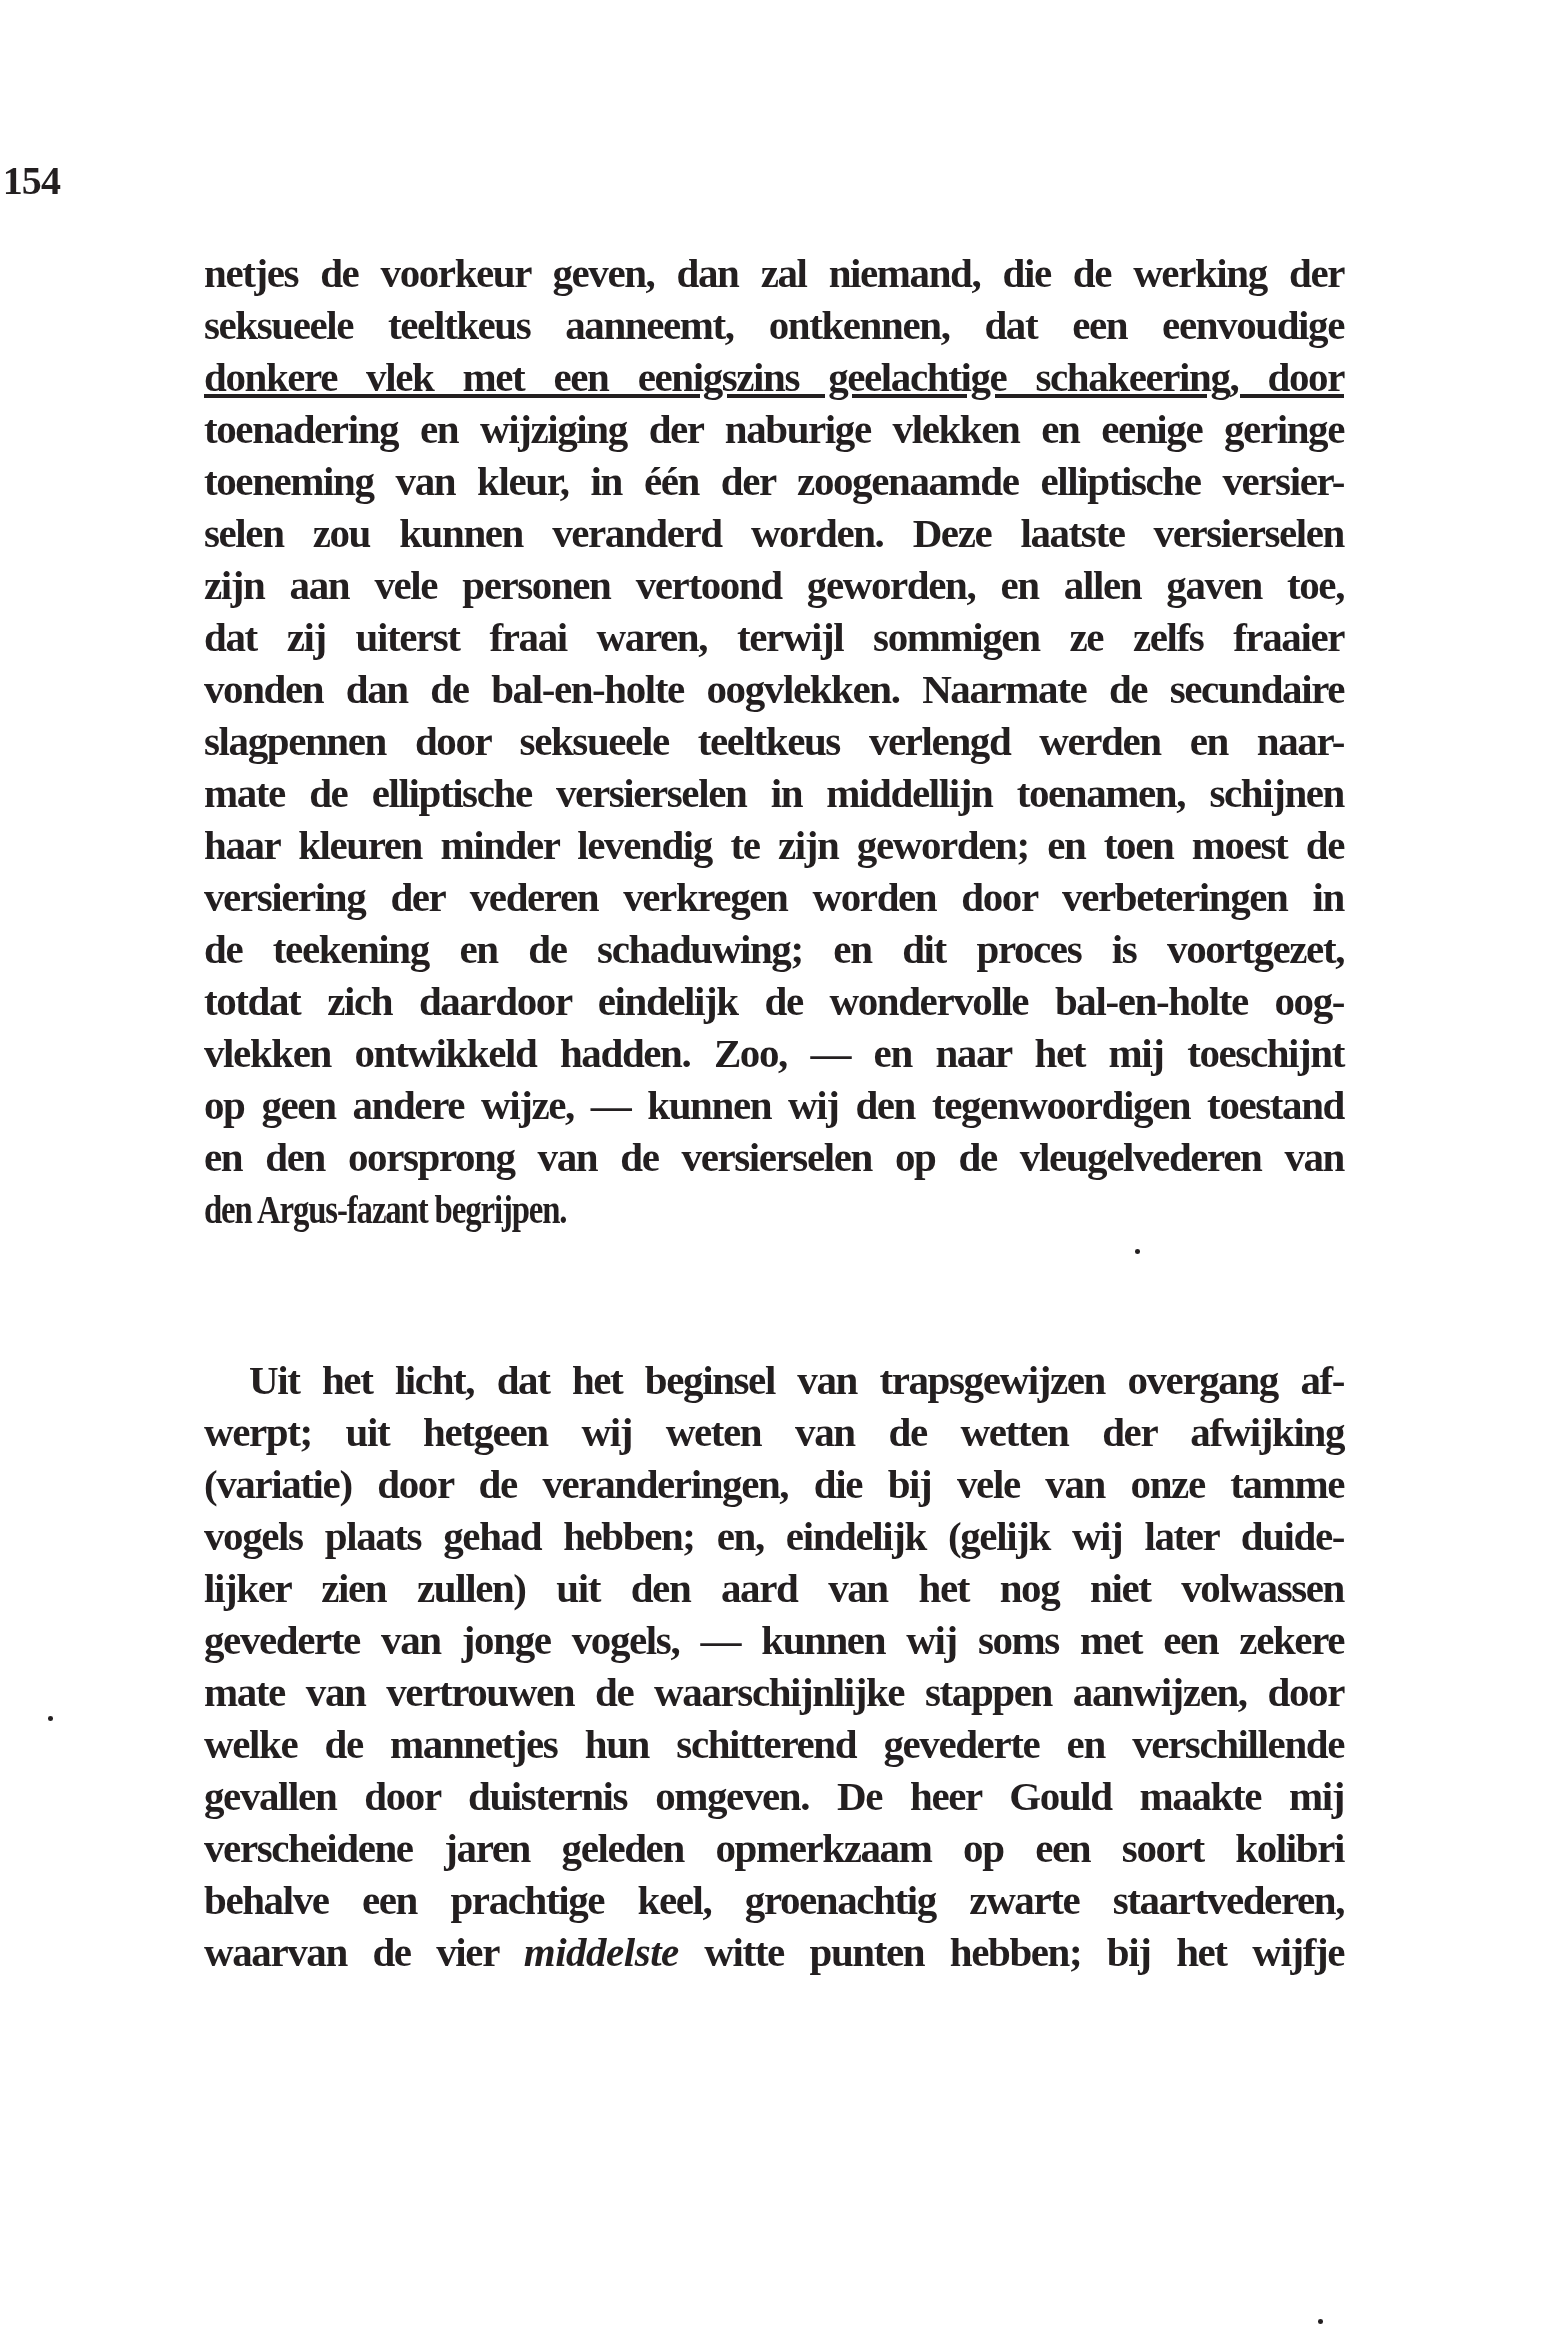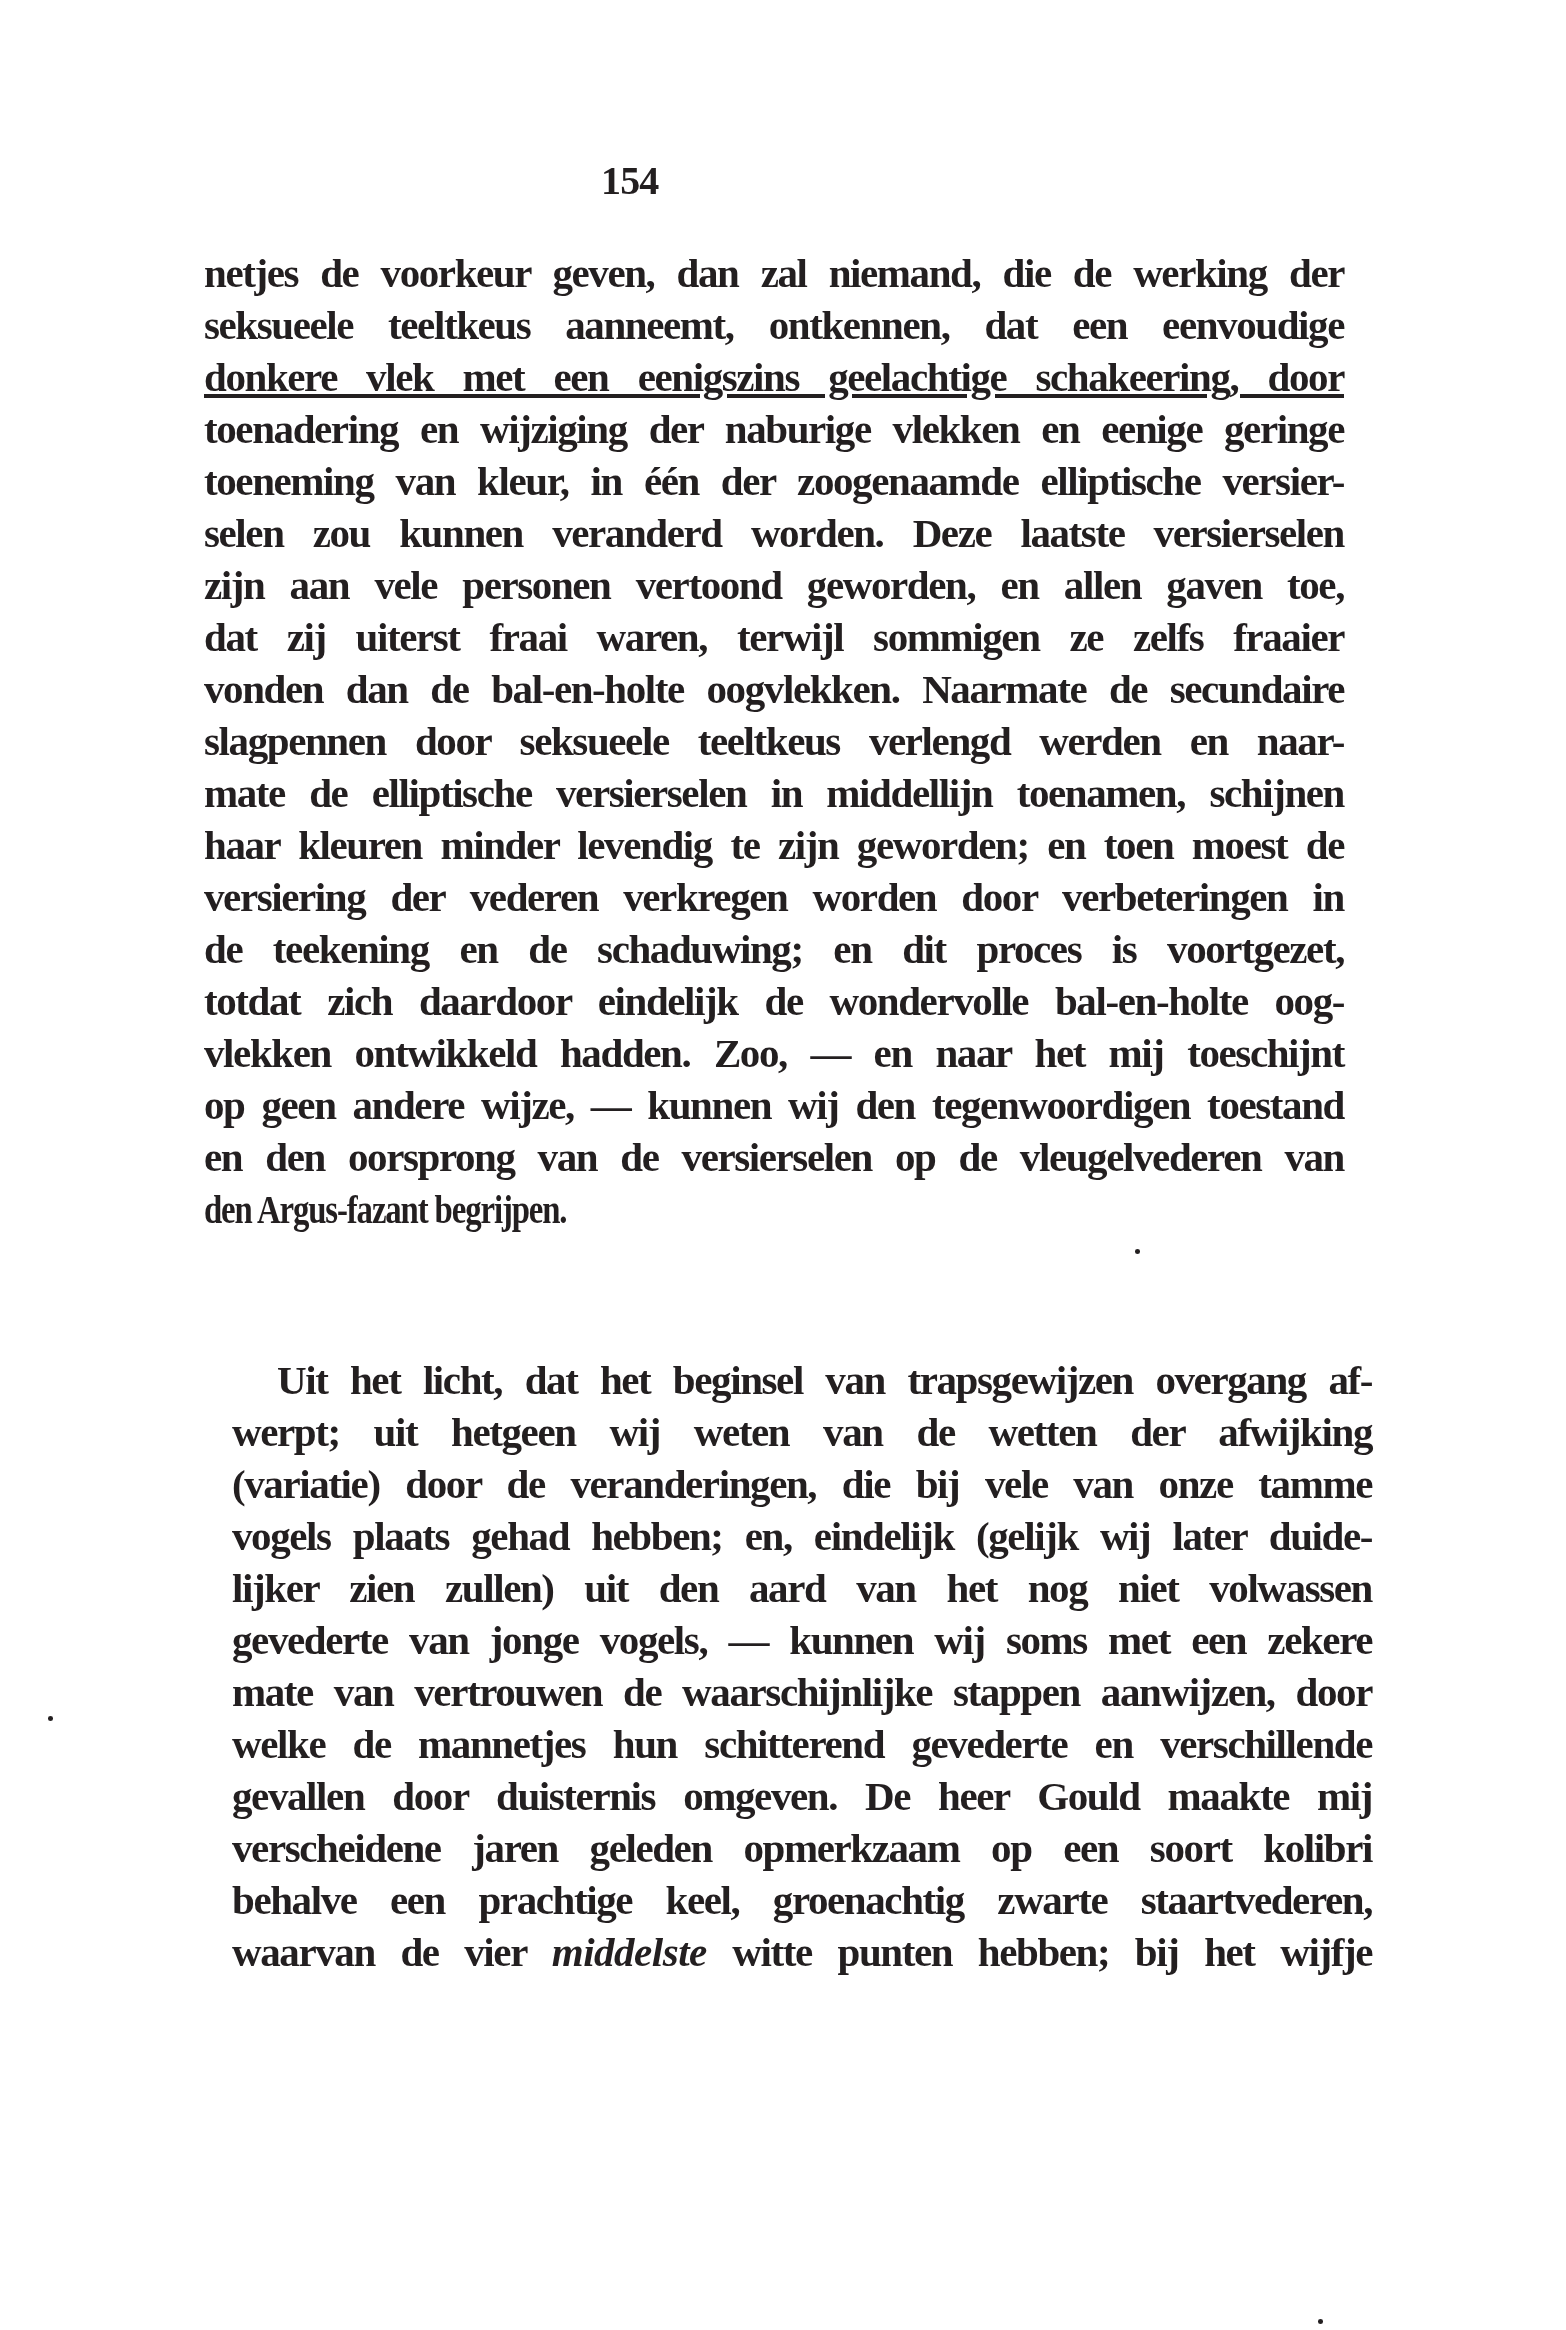--- a/index.html
+++ b/index.html
@@ -20,39 +20,39 @@
     left: 0; top: 0;
     width: 1567px;
     height: 2435px;
     background: #ffffff;
   }
   .page-number {
     position: absolute;
     top: 157px;
     left: 0;
     width: 1266px;
-    text-align: center;
+    text-align: left;
     font-size: 40px;
     line-height: 47px;
     font-weight: bold;
     letter-spacing: -0.9px;
-    padding-left: 6px;
+    padding-left: 12px;
   }
   .page-number span {
     display: inline-block;
     position: relative;
     left: -9.3px;
   }
   .column {
     position: absolute;
     left: 204px;
     width: 1140px;
   }
   .para1 { top: 247px; }
-  .para2 { top: 1354px; margin-left: 28px; }
+  .para2 { top: 1354px; }
   .line {
     display: block;
     height: 52px;
     line-height: 52px;
     font-size: 41px;
     font-weight: bold;
     white-space: nowrap;
     text-align: justify;
     text-align-last: justify;
     letter-spacing: -1.4px;

